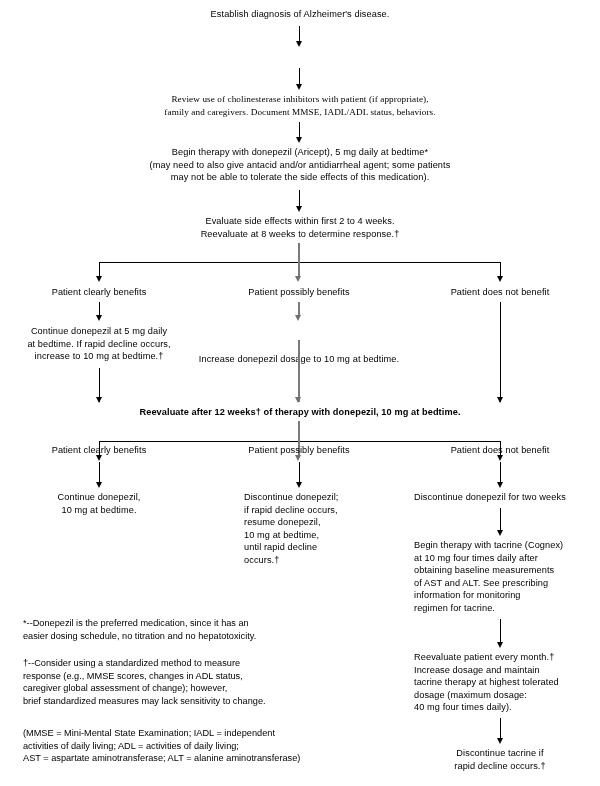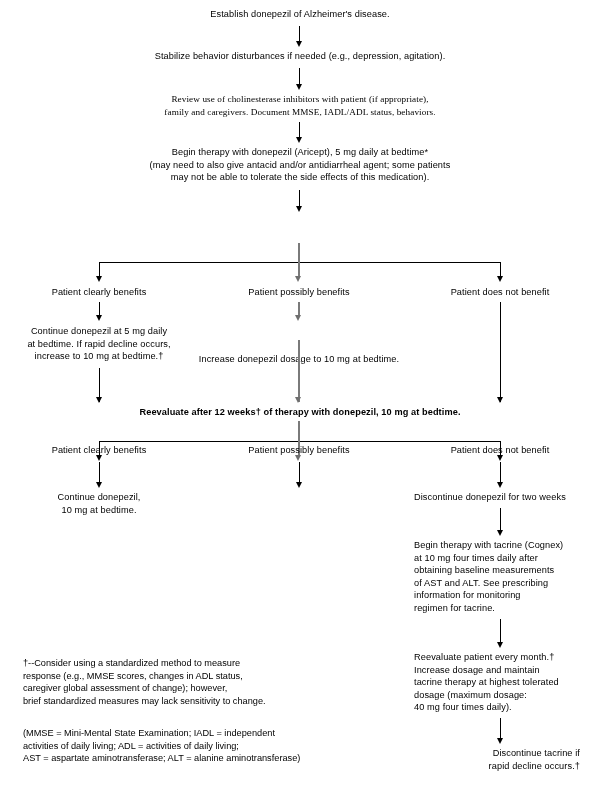--- a/index.html
+++ b/index.html
@@ -57,43 +57,44 @@
     line-height: 12.6px;
     text-align: left;
     white-space: pre-line;
   }
 </style>
 </head>
 <body>
 
 <div id="chart-root">
 
-  <div class="node center" style="left:150px; top:8px; width:300px;">Establish donepezil of Alzheimer's disease.</div>
+  <div class="node center" style="left:150px; top:8px; width:300px;">Establish diagnosis of Alzheimer's disease.</div>
 
   <div class="vline" style="left:299px; top:26px; height:17px;"></div>
   <div class="arrowhead" style="left:296px; top:41px;"></div>
 
-  <div class="node center" style="left:100px; top:50px; width:400px;">Stabilize behavior disturbances if needed (e.g., depression, agitation).</div>
 
   <div class="vline" style="left:299px; top:68px; height:18px;"></div>
   <div class="arrowhead" style="left:296px; top:84px;"></div>
 
   <div class="node center" style="left:90px; top:93px; width:420px;font-family:Liberation Serif, serif;">Review use of cholinesterase inhibitors with patient (if appropriate),
 family and caregivers. Document MMSE, IADL/ADL status, behaviors.</div>
 
   <div class="vline" style="left:299px; top:122px; height:17px;"></div>
   <div class="arrowhead" style="left:296px; top:137px;"></div>
 
   <div class="node center" style="left:80px; top:146px; width:440px;">Begin therapy with donepezil (Aricept), 5 mg daily at bedtime*
 (may need to also give antacid and/or antidiarrheal agent; some patients
 may not be able to tolerate the side effects of this medication).</div>
 
   <div class="vline" style="left:299px; top:190px; height:18px;"></div>
   <div class="arrowhead" style="left:296px; top:206px;"></div>
 
+  <div class="node center" style="left:100px; top:215px; width:400px;">Evaluate side effects within first 2 to 4 weeks.
+Reevaluate at 8 weeks to determine response.†</div>
 
   <div class="vline gray" style="left:298px; top:243px; height:19px;"></div>
   <div class="hline" style="left:99px; top:262px; width:402px;"></div>
 
   <div class="vline" style="left:99px; top:262px; height:16px;"></div>
   <div class="arrowhead" style="left:96px; top:276px;"></div>
 
   <div class="vline gray" style="left:298px; top:262px; height:16px;"></div>
   <div class="arrowhead gray" style="left:295px; top:276px;"></div>
 
@@ -146,20 +147,26 @@
   <div class="arrowhead" style="left:96px; top:482px;"></div>
 
   <div class="vline" style="left:299px; top:462px; height:22px;"></div>
   <div class="arrowhead" style="left:296px; top:482px;"></div>
 
   <div class="vline" style="left:500px; top:462px; height:22px;"></div>
   <div class="arrowhead" style="left:497px; top:482px;"></div>
 
   <div class="node center" style="left:19px; top:491px; width:160px;">Continue donepezil,
 10 mg at bedtime.</div>
+  <div class="node left" style="left:244px; top:491px; width:175px;">Discontinue donepezil;
+if rapid decline occurs,
+resume donepezil,
+10 mg at bedtime,
+until rapid decline
+occurs.†</div>
   <div class="node left" style="left:414px; top:491px; width:190px;">Discontinue donepezil for two weeks</div>
 
   <div class="vline" style="left:500px; top:508px; height:24px;"></div>
   <div class="arrowhead" style="left:497px; top:530px;"></div>
 
   <div class="node left" style="left:414px; top:539px; width:190px;">Begin therapy with tacrine (Cognex)
 at 10 mg four times daily after
 obtaining baseline measurements
 of AST and ALT. See prescribing
 information for monitoring
@@ -170,23 +177,25 @@
 
   <div class="node left" style="left:414px; top:651px; width:190px;">Reevaluate patient every month.†
 Increase dosage and maintain
 tacrine therapy at highest tolerated
 dosage (maximum dosage:
 40 mg four times daily).</div>
 
   <div class="vline" style="left:500px; top:718px; height:22px;"></div>
   <div class="arrowhead" style="left:497px; top:738px;"></div>
 
-  <div class="node center" style="left:420px; top:747px; width:160px;text-align:right;">Discontinue tacrine if
+  <div class="node center" style="left:420px; top:747px; width:160px;">Discontinue tacrine if
 rapid decline occurs.†</div>
 
+  <div class="footnote" style="left:23px; top:617px; width:330px;">*--Donepezil is the preferred medication, since it has an
+easier dosing schedule, no titration and no hepatotoxicity.</div>
   <div class="footnote" style="left:23px; top:657px; width:340px;">†--Consider using a standardized method to measure
 response (e.g., MMSE scores, changes in ADL status,
 caregiver global assessment of change); however,
 brief standardized measures may lack sensitivity to change.</div>
   <div class="footnote" style="left:23px; top:727px; width:370px;">(MMSE = Mini-Mental State Examination; IADL = independent
 activities of daily living; ADL = activities of daily living;
 AST = aspartate aminotransferase; ALT = alanine aminotransferase)</div>
 
 </div>
 

